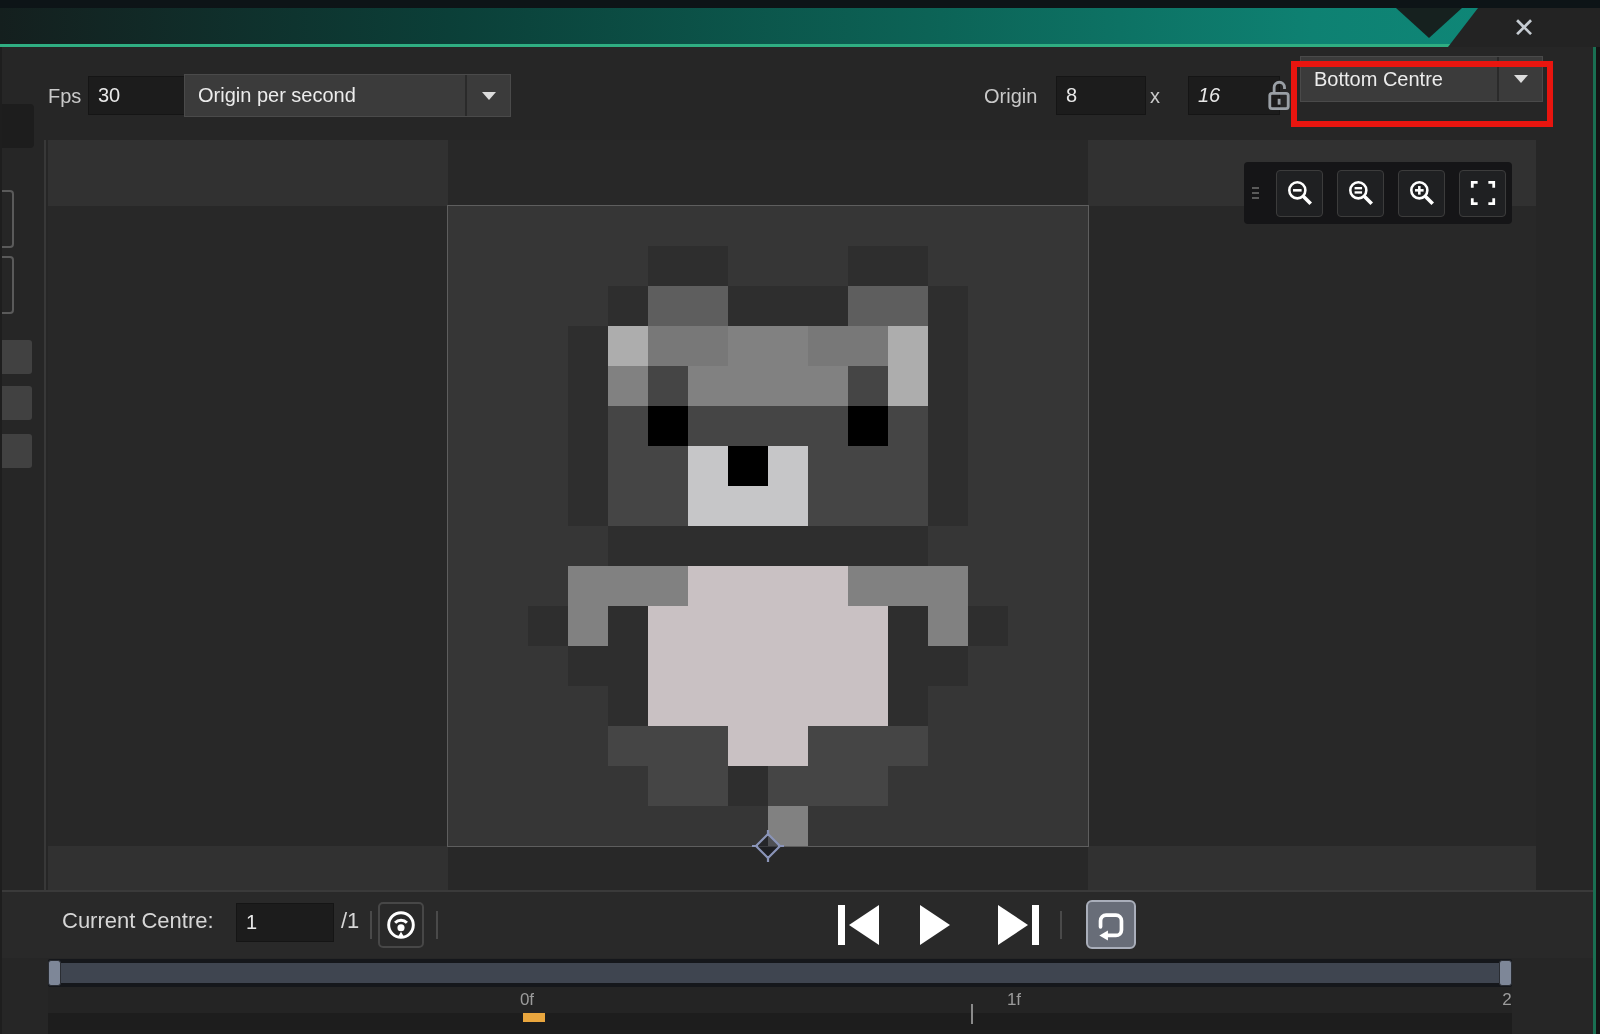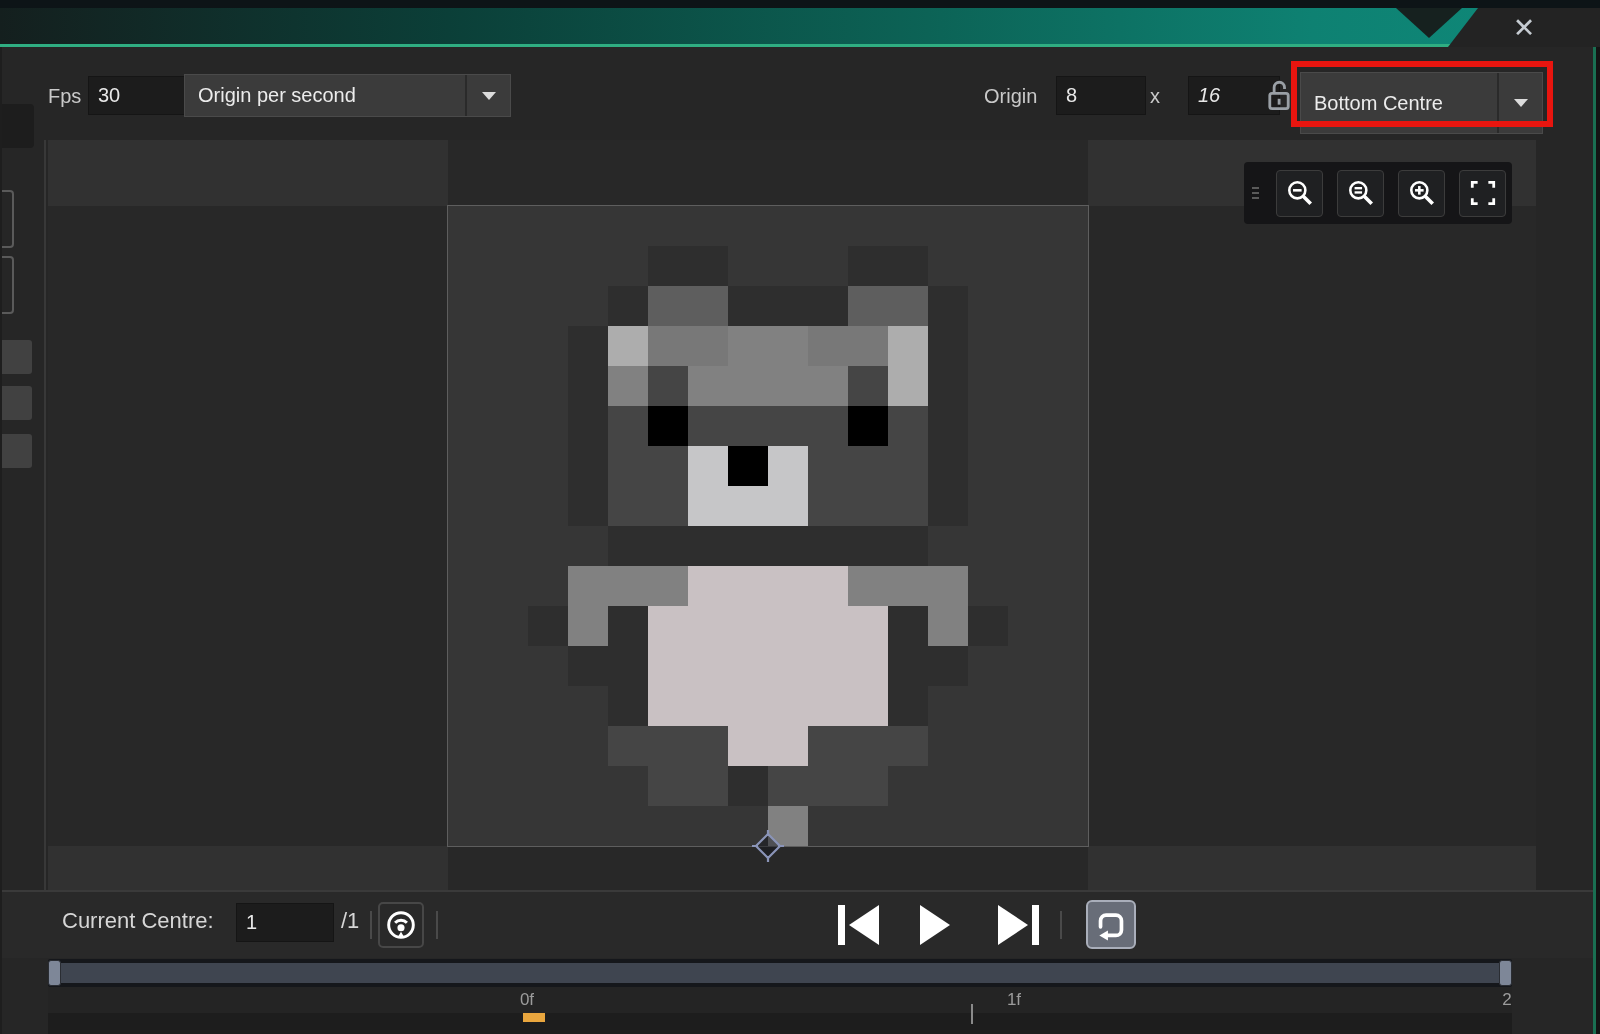--- a/index.html
+++ b/index.html
@@ -107,21 +107,21 @@
 <input class="abs tb-input" style="left: 1188px; width: 92px; font-style: italic;" value="16">
 
 <div class="abs" style="left:1266px;top:78px;width:26px;height:34px;cursor:pointer">
   <svg width="26" height="34" viewBox="0 0 24 31">
     <path d="M7.5 14 V8.5 a4.8 4.8 0 0 1 9.6 0 V10" fill="none" stroke="#9aa0a6" stroke-width="2.6"></path>
     <rect x="3.5" y="14" width="17" height="14" rx="2" fill="none" stroke="#9aa0a6" stroke-width="2.6"></rect>
     <rect x="10.8" y="19" width="2.6" height="5.4" fill="#9aa0a6"></rect>
   </svg>
 </div>
 
-<div class="abs dropdown" style="left:1300px;top:72px;width:243px;height:62px">
+<div class="abs dropdown" style="left:1300px;top:56px;width:243px;height:46px">
   <span class="dd-text">Bottom Centre</span>
   <span class="dd-arrow-btn">
       <i class="chevron"></i>
     </span>
 </div>
 <div class="abs annotation-rect"></div>
 
 <div class="abs band" style="left:48px;top:140px;width:400px;height:66px;background:var(--band-light)"></div>
 <div class="abs band" style="left:448px;top:140px;width:640px;height:66px;background:var(--canvas-dark)"></div>
 <div class="abs band" style="left:1088px;top:140px;width:448px;height:66px;background:var(--band-light)"></div>

